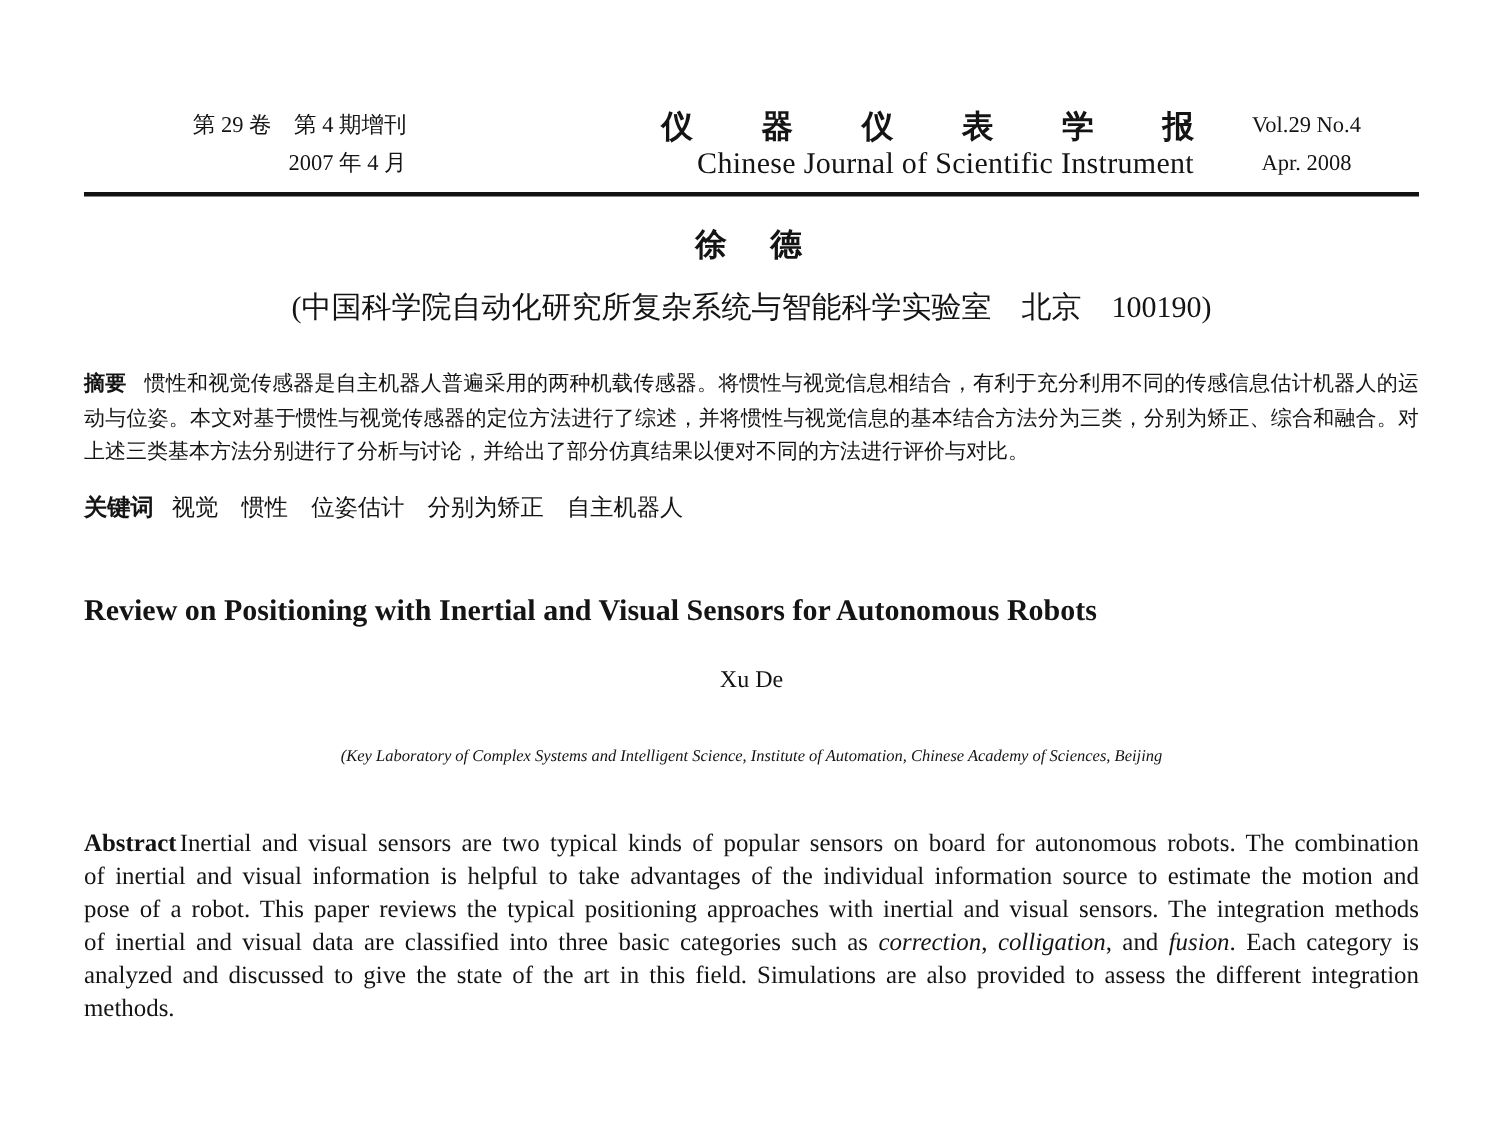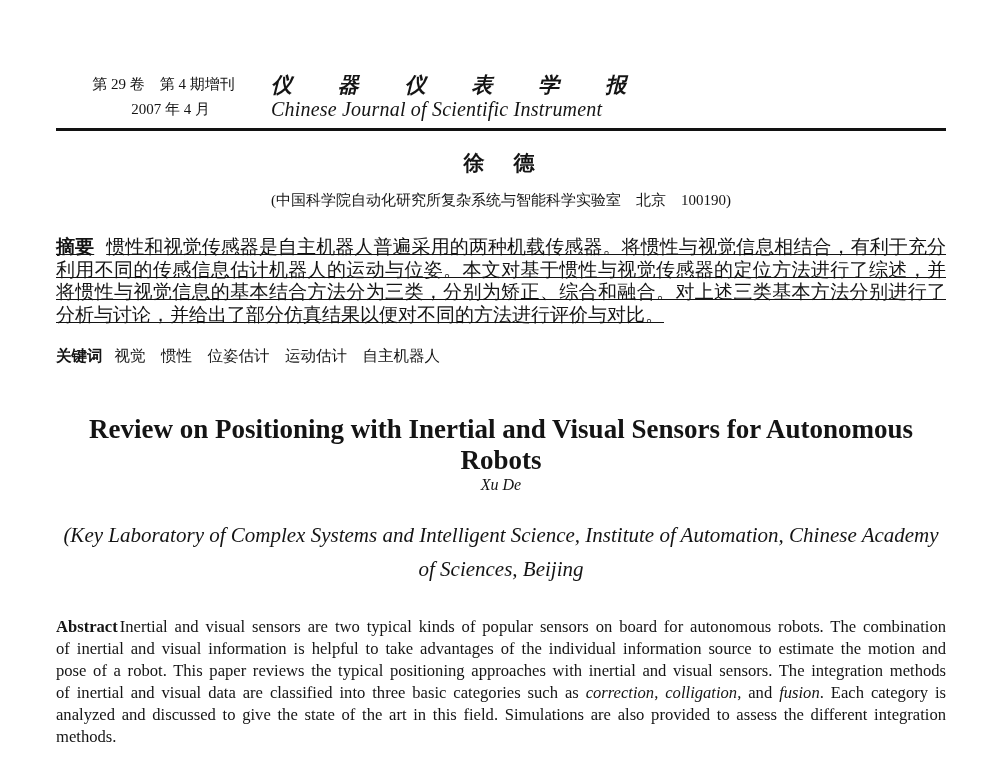--- a/index.html
+++ b/index.html
@@ -15,23 +15,23 @@
     width: 1000px; height: 760px;
     padding: 72px 54px 0 56px;
   }
   
   .jheader {
     display: flex;
     justify-content: space-between;
     align-items: flex-start;
   }
   .jh-col { line-height: 25px; font-size: 15px; }
-  .jh-left  { width: 215px; text-align: center; }
+  .jh-left  { width: 215px; text-align: right; }
   .jh-left .l2 { padding-left: 14px; }
-  .jh-center { flex: 1; text-align: left; font-style: italic; }
+  .jh-center { flex: 1; text-align: right; }
   .jh-right { width: 150px; text-align: center; }
   .journal-cn {
     font-size: 21px;
     font-weight: 700;
     letter-spacing: 20px;
     margin-right: -20px;
     font-family: "Liberation Sans", sans-serif;
     white-space: nowrap;
   }
   .journal-en { font-size: 20px; letter-spacing: .2px; }
@@ -58,55 +58,53 @@
   .author-cn {
     margin-top: 18px;
     text-align: center;
     font-weight: 700;
     font-size: 21px;
     letter-spacing: 4px;
   }
   .affil-cn {
     margin-top: 14px;
     text-align: center;
-    font-size: 15px;
+    font-size: 20px;
   }
   .abstract-cn {
     margin-top: 26px;
-    font-size: 19px;
+    font-size: 14px;
     line-height: 22.5px;
     text-align: justify;
-    text-decoration: underline;
   }
   .cn-label {
     font-weight: 700;
     font-family: "Liberation Sans", sans-serif;
     margin-right: 12px;
   }
   .keywords-cn {
     font-size: 15.5px;
     line-height: 22.5px;
   }
   
   .title-en {
     margin-top: 46px;
-    text-align: center;
     font-weight: 700;
-    font-size: 27px;
+    font-size: 20px;
   }
   .author-en {
+    margin-top: 26px;
     text-align: center;
     font-size: 16px;
-    font-style: italic;
   }
   .affil-en {
     margin-top: 24px;
     text-align: center;
     font-style: italic;
-    font-size: 21px;
+    font-size: 11px;
     line-height: 34px;
   }
   .abstract-en {
     margin-top: 30px;
     font-size: 16.6px;
     line-height: 22px;
     text-align: justify;
     word-spacing: 2px;
   }
   .en-label { font-weight: 700; margin-right: 2px; }
@@ -118,31 +116,35 @@
 
   <div class="jheader">
     <div class="jh-col jh-left">
       <div class="l1">第 29 卷　第 4 期增刊</div>
       <div class="l2">2007 年 4 月</div>
     </div>
     <div class="jh-col jh-center">
       <div class="journal-cn">仪 器 仪 表 学 报</div>
       <div class="journal-en">Chinese Journal of Scientific Instrument</div>
     </div>
+    <div class="jh-col jh-right">
+      <div>Vol.29 No.4</div>
+      <div>Apr. 2008</div>
+    </div>
   </div>
   <hr class="header-rule">
 
 
   <div class="author-cn">徐　德</div>
 
   <div class="affil-cn">(中国科学院自动化研究所复杂系统与智能科学实验室　北京　100190)</div>
 
   <p class="abstract-cn"><span class="cn-label">摘要</span><span>惯性和视觉传感器是自主机器人普遍采用的两种机载传感器。将惯性与视觉信息相结合，有利于充分利用不同的传感信息估计机器人的运动与位姿。本文对基于惯性与视觉传感器的定位方法进行了综述，并将惯性与视觉信息的基本结合方法分为三类，分别为矫正、综合和融合。对上述三类基本方法分别进行了分析与讨论，并给出了部分仿真结果以便对不同的方法进行评价与对比。</span></p>
 
-  <div class="keywords-cn"><span class="cn-label">关键词</span><span>视觉　惯性　位姿估计　运动估计　自主机器人</span></div>
+  <div class="keywords-cn"><span class="cn-label">关键词</span><span>视觉　惯性　位姿估计　分别为矫正　自主机器人</span></div>
 
   <div class="title-en">Review on Positioning with Inertial and Visual Sensors for Autonomous Robots</div>
 
   <div class="author-en">Xu De</div>
 
   <div class="affil-en">
     <div>(Key Laboratory of Complex Systems and Intelligent Science, Institute of Automation, Chinese Academy of Sciences, Beijing</div>
   </div>
 
   <p class="abstract-en"><span class="en-label">Abstract</span><span><span>Inertial and visual sensors are two typical kinds of popular sensors on board for autonomous robots. The combination of inertial and visual information is helpful to take advantages of the individual information source to estimate the motion and pose of a robot. This paper reviews the typical positioning approaches with inertial and visual sensors. The integration methods of inertial and visual data are classified into three basic categories such as </span><i>correction</i><span>, </span><i>colligation</i><span>, and </span><i>fusion</i><span>. Each category is analyzed and discussed to give the state of the art in this field. Simulations are also provided to assess the different integration methods.</span></span></p>

